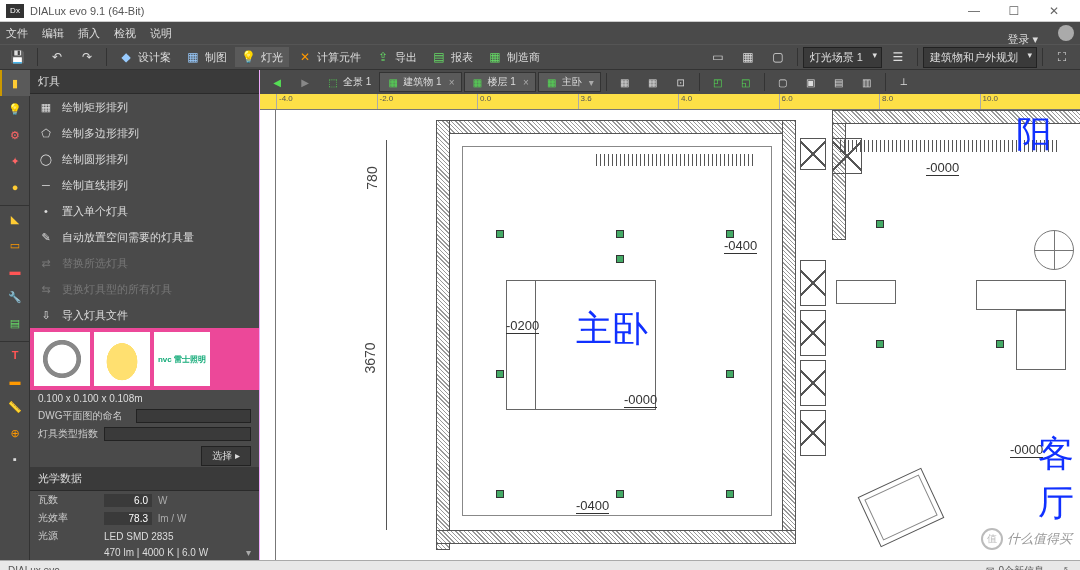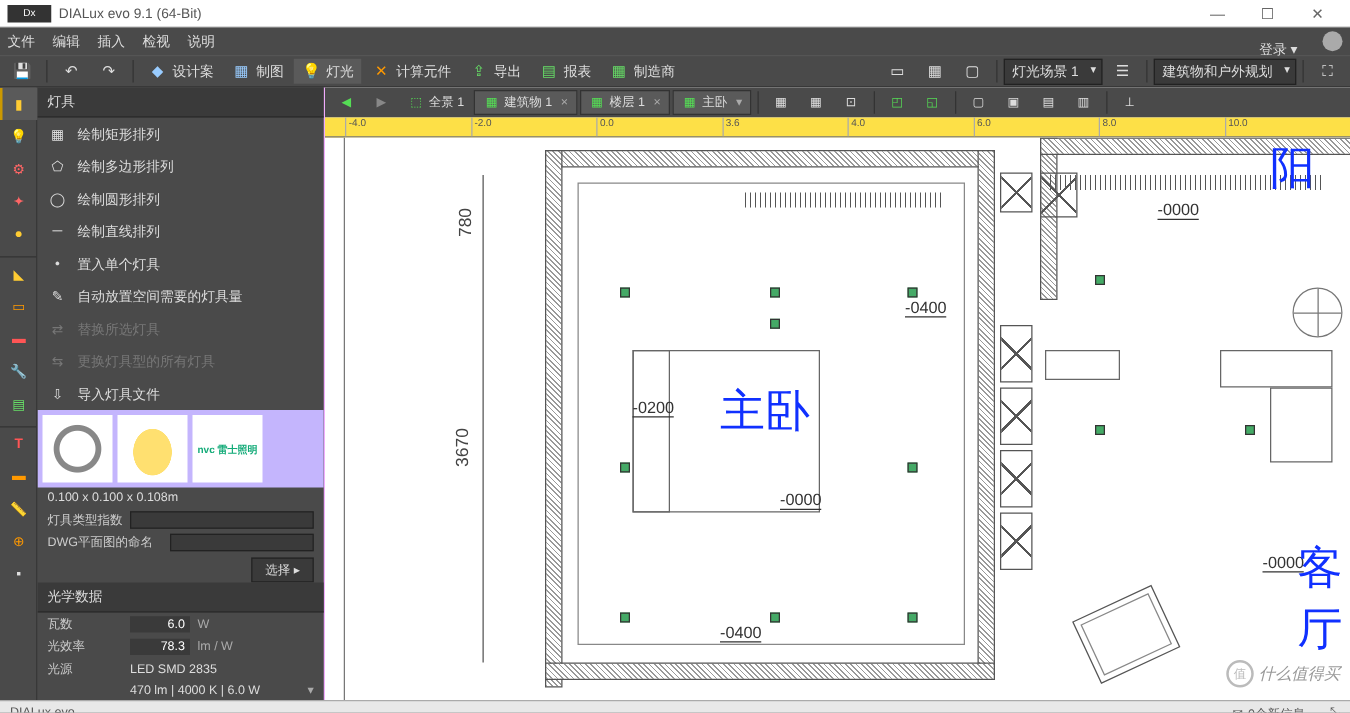--- a/index.html
+++ b/index.html
@@ -1,18 +1,18 @@
 <!DOCTYPE html>
 <html><head>
 <meta charset="utf-8">
 <style>
 * { margin: 0; padding: 0; box-sizing: border-box; font-family: "Microsoft YaHei", Arial, sans-serif; }
 body { width: 1080px; height: 570px; overflow: hidden; background: #4a4a4a; color: #ddd; font-size: 11px; }
 .titlebar { height: 22px; background: #fff; display: flex; align-items: center; padding: 0 6px; border-bottom: 1px solid #ccc; }
-.titlebar .tb-icon { width: 35px; height: 14px; background: #333; color: #fff; display: inline-flex; align-items: center; justify-content: center; font-size: 8px; margin-right: 6px; }
+.titlebar .tb-icon { width: 18px; height: 14px; background: #333; color: #fff; display: inline-flex; align-items: center; justify-content: center; font-size: 8px; margin-right: 6px; }
 .titlebar .tb-title { color: #555; font-size: 11px; flex: 1; }
 .titlebar .tb-btn { width: 40px; height: 20px; display: inline-flex; align-items: center; justify-content: center; color: #666; font-size: 12px; }
 .menubar { height: 22px; background: #4a4a4a; display: flex; align-items: center; padding: 0 6px; gap: 14px; font-size: 11px; color: #ddd; }
 .menubar .spacer { flex: 1; }
 .menubar .login { color: #ddd; padding: 2px 6px; margin-top: 12px; }
 .menubar .avatar { width: 16px; height: 16px; background: #aaa; border-radius: 50%; }
 .toolbar1 { height: 26px; background: #4a4a4a; border-top: 1px solid #555; border-bottom: 1px solid #333; display: flex; align-items: center; padding: 0 4px; gap: 2px; }
 .tb-sep { width: 1px; height: 18px; background: #333; margin: 0 3px; }
 .tb-item { display: flex; align-items: center; gap: 4px; padding: 2px 6px; color: #ddd; font-size: 11px; cursor: pointer; }
 .tb-ico { width: 16px; height: 16px; display: inline-flex; align-items: center; justify-content: center; font-size: 12px; }
@@ -21,21 +21,21 @@
 .dropdown::after { content: "▾"; position: absolute; right: 4px; top: 2px; font-size: 9px; }
 .row2 { display: flex; height: 490px; }
 .left-iconbar { width: 30px; background: #4a4a4a; border-right: 1px solid #333; display: flex; flex-direction: column; }
 .left-iconbar .li { width: 30px; height: 26px; display: flex; align-items: center; justify-content: center; cursor: pointer; }
 .left-iconbar .li.sel { background: #5a5a5a; box-shadow: inset 2px 0 0 #c90; }
 .sidepanel { width: 230px; background: #4a4a4a; border-right: 1px solid #f0abfc; display: flex; flex-direction: column; overflow: hidden; }
 .sp-header { background: #3a3a3a; padding: 4px 8px; font-size: 11px; border-bottom: 1px solid #2a2a2a; }
 .sp-item { display: flex; align-items: center; gap: 8px; padding: 5px 8px; font-size: 11px; cursor: pointer; }
 .sp-item.disabled { color: #777; }
 .sp-item .sp-ico { width: 16px; height: 16px; display: inline-flex; align-items: center; justify-content: center; font-size: 11px; }
-.thumbs { display: flex; gap: 4px; padding: 4px; background: #c4b5fd; }
+.thumbs { display: flex; gap: 4px; padding: 4px; background: #ec4899; }
 .thumb { width: 56px; height: 54px; background: #fff; display: flex; align-items: center; justify-content: center; font-size: 8px; color: #333; }
 .thumb.egg { background: radial-gradient(ellipse 40% 50% at 50% 55%, #ffe070 68%, #fff 70%); }
 .thumb.ring { background: radial-gradient(circle at 50% 50%, #fff 36%, #888 38%, #888 48%, #fff 50%); position: relative; }
 .sp-line { padding: 3px 8px; font-size: 10px; }
 .sp-row { display: flex; align-items: center; padding: 2px 8px; gap: 6px; font-size: 10px; }
 .sp-row .lbl { flex: 0 0 60px; color: #ccc; }
 .sp-row .val { background: #3a3a3a; padding: 1px 4px; min-width: 48px; text-align: right; color: #fff; }
 .sp-row .unit { color: #aaa; }
 .sp-row .inp { flex: 1; height: 14px; background: #3a3a3a; border: 1px solid #222; }
 .sp-btn { background: #3a3a3a; border: 1px solid #222; padding: 2px 10px; margin: 3px 8px 3px auto; display: inline-block; font-size: 10px; cursor: pointer; float: right; }
@@ -244,25 +244,25 @@
       </div>
     <div class="thumbs">
       <div class="thumb ring"></div>
       <div class="thumb egg"></div>
       <div class="thumb">
           <span style="color:#1a7;font-weight:bold;font-size:8px;text-align:center">nvc 雷士照明</span>
         </div>
     </div>
     <div class="sp-line">0.100 x 0.100 x 0.108m</div>
     <div class="sp-row">
+        <span class="lbl" style="flex:0 0 92px">DWG平面图的命名</span>
+        <span class="inp"></span>
+      </div>
+    <div class="sp-row">
         <span class="lbl">灯具类型指数</span>
-        <span class="inp"></span>
-      </div>
-    <div class="sp-row">
-        <span class="lbl" style="flex:0 0 92px">DWG平面图的命名</span>
         <span class="inp"></span>
       </div>
     <div style="overflow:hidden">
         <span class="sp-btn">选择 ▸</span>
       </div>
     <div class="sp-header">光学数据</div>
     <div class="sp-row">
         <span class="lbl">瓦数</span>
         <span class="val">6.0</span>
         <span class="unit">W</span>

